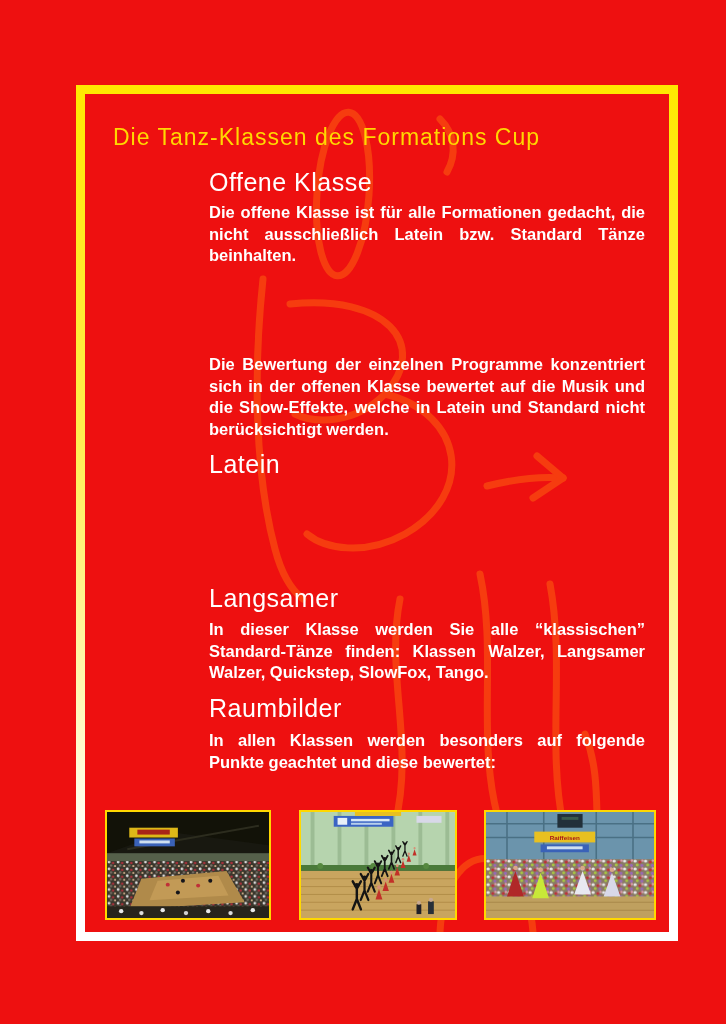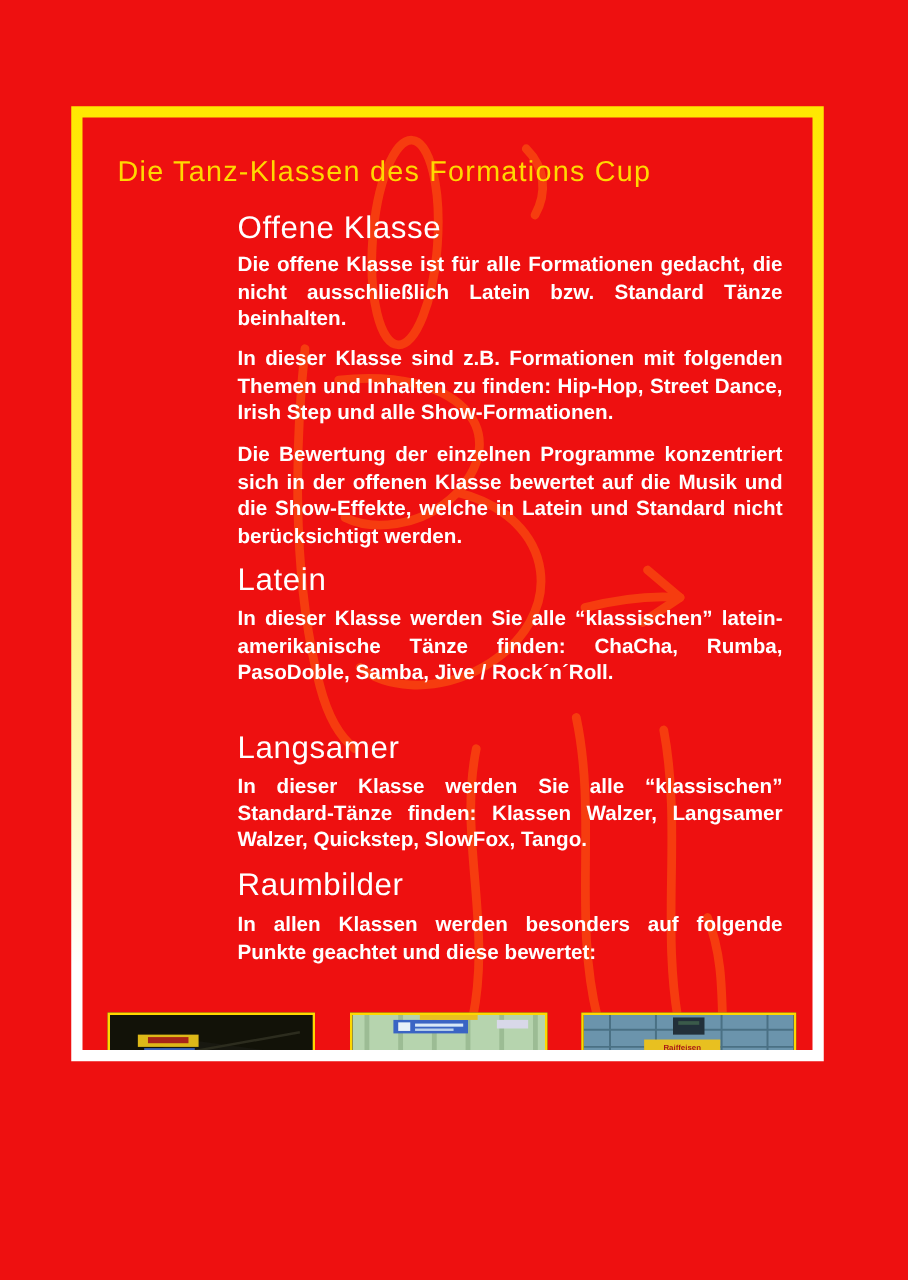--- a/index.html
+++ b/index.html
@@ -2,21 +2,21 @@
 <html><head>
 <meta charset="utf-8">
 <style>
   html,body{margin:0;padding:0;}
   body{
     width:726px;height:1024px;position:relative;overflow:hidden;
     background:#ee1010;
     font-family:"Liberation Sans", sans-serif;
   }
   .frame-outer{
-    position:absolute;left:57px;top:85px;width:602px;height:764px;
+    position:absolute;left:76px;top:85px;width:602px;height:856px;
     box-sizing:border-box;padding:9px;
     background:linear-gradient(180deg,#ffe800 0%,#ffed4d 40%,#fff7b0 70%,#ffffff 90%,#ffffff 100%);
   }
   .frame-inner{
     position:relative;width:100%;height:100%;
     background:#ee1010;overflow:hidden;
   }
   .watermark{
     position:absolute;left:0;top:0;width:584px;height:838px;
     pointer-events:none;
@@ -70,25 +70,23 @@
         <path d="M465 490 C480 570 462 650 478 730"></path>
         <path d="M355 838 C360 740 440 740 448 838"></path>
         <path d="M500 640 C520 690 505 740 520 790"></path>
       </g>
     </svg>
 
     <h1 class="page-title">Die Tanz-Klassen des Formations Cup</h1>
 
     <h2 class="sec-heading" style="top:74px">Offene Klasse</h2>
     <p class="sec-para" style="top:108px">Die offene Klasse ist für alle Formationen gedacht, die nicht ausschließlich  Latein bzw. Standard Tänze beinhalten.</p>
-    <p class="sec-para" style="top:183px">In dieser Klasse sind z.B. Formationen mit folgenden Themen und Inhalten zu finden: Hip-Hop, Street Dance, Irish Step und alle Show-Formationen.</p>
     <p class="sec-para" style="top:260px">Die Bewertung der einzelnen Programme konzentriert sich in der offenen Klasse bewertet auf die Musik und die Show-Effekte, welche in Latein und Standard nicht berücksichtigt werden.</p>
 
     <h2 class="sec-heading" style="top:356px">Latein</h2>
-    <p class="sec-para" style="top:391px">In dieser Klasse werden Sie alle “klassischen” latein-amerikanische Tänze finden: ChaCha, Rumba, PasoDoble, Samba, Jive / Rock´n´Roll.</p>
 
     <h2 class="sec-heading" style="top:490px">Langsamer</h2>
     <p class="sec-para" style="top:525px">In dieser Klasse werden Sie alle “klassischen” Standard-Tänze  finden: Klassen Walzer, Langsamer Walzer, Quickstep, SlowFox, Tango.</p>
 
     <h2 class="sec-heading" style="top:600px">Raumbilder</h2>
     <p class="sec-para" style="top:636px">In allen Klassen werden besonders auf folgende Punkte geachtet und diese bewertet:</p>
 
     <div class="photo-row">
 
       <div class="photo p1">

